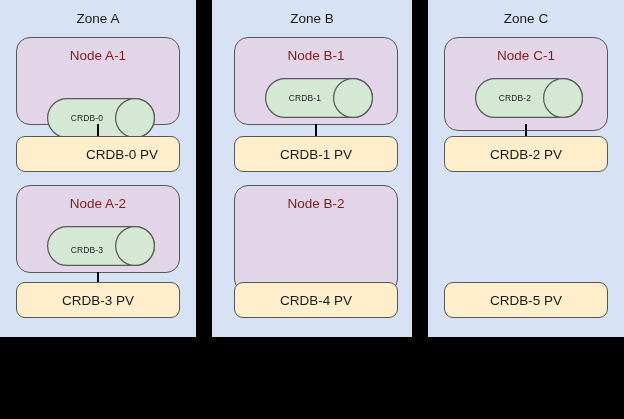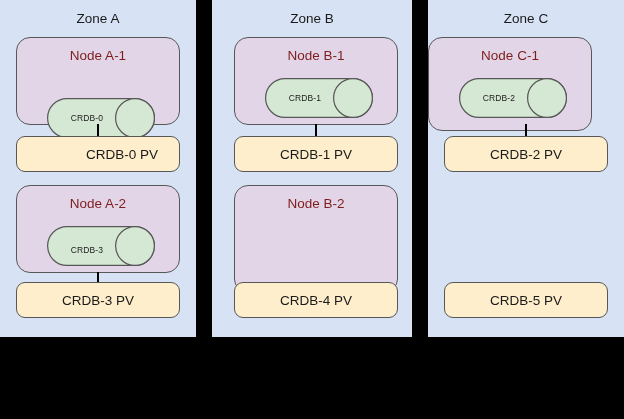--- a/index.html
+++ b/index.html
@@ -153,21 +153,21 @@
     <div class="node" style="left:22px; top:185px; width:164px; height:108px;">
       <div class="node-title">Node B-2</div>
     </div>
 
     <div class="pv" style="left:22px; top:282px; width:164px; height:36px;">CRDB-4 PV</div>
   </div>
 
   <div class="zone" style="left:428px; width:196px;padding-left:30px;">
     <div class="zone-title">Zone C</div>
 
-    <div class="node" style="left:0; top:37px; width:164px; height:94px;">
+    <div class="node" style="left:16px; top:37px; width:164px; height:94px;">
       <div class="node-title">Node C-1</div>
       <div class="cyl" style="left:30px; top:40px; width:108px; height:40px;">
         <svg width="108" height="40" viewBox="0 0 108 40">
           <path d="M20,0.6 L88,0.6 A19.4,19.4 0 0 1 88,39.4 L20,39.4 A19.4,19.4 0 0 1 20,0.6 Z" fill="#d5e8d4" stroke="#575757" stroke-width="1.2"></path>
           <ellipse cx="88" cy="20" rx="19.4" ry="19.4" fill="#d5e8d4" stroke="#575757" stroke-width="1.2"></ellipse>
         </svg>
         <div class="cyl-label">CRDB-2</div>
       </div>
     </div>
 

